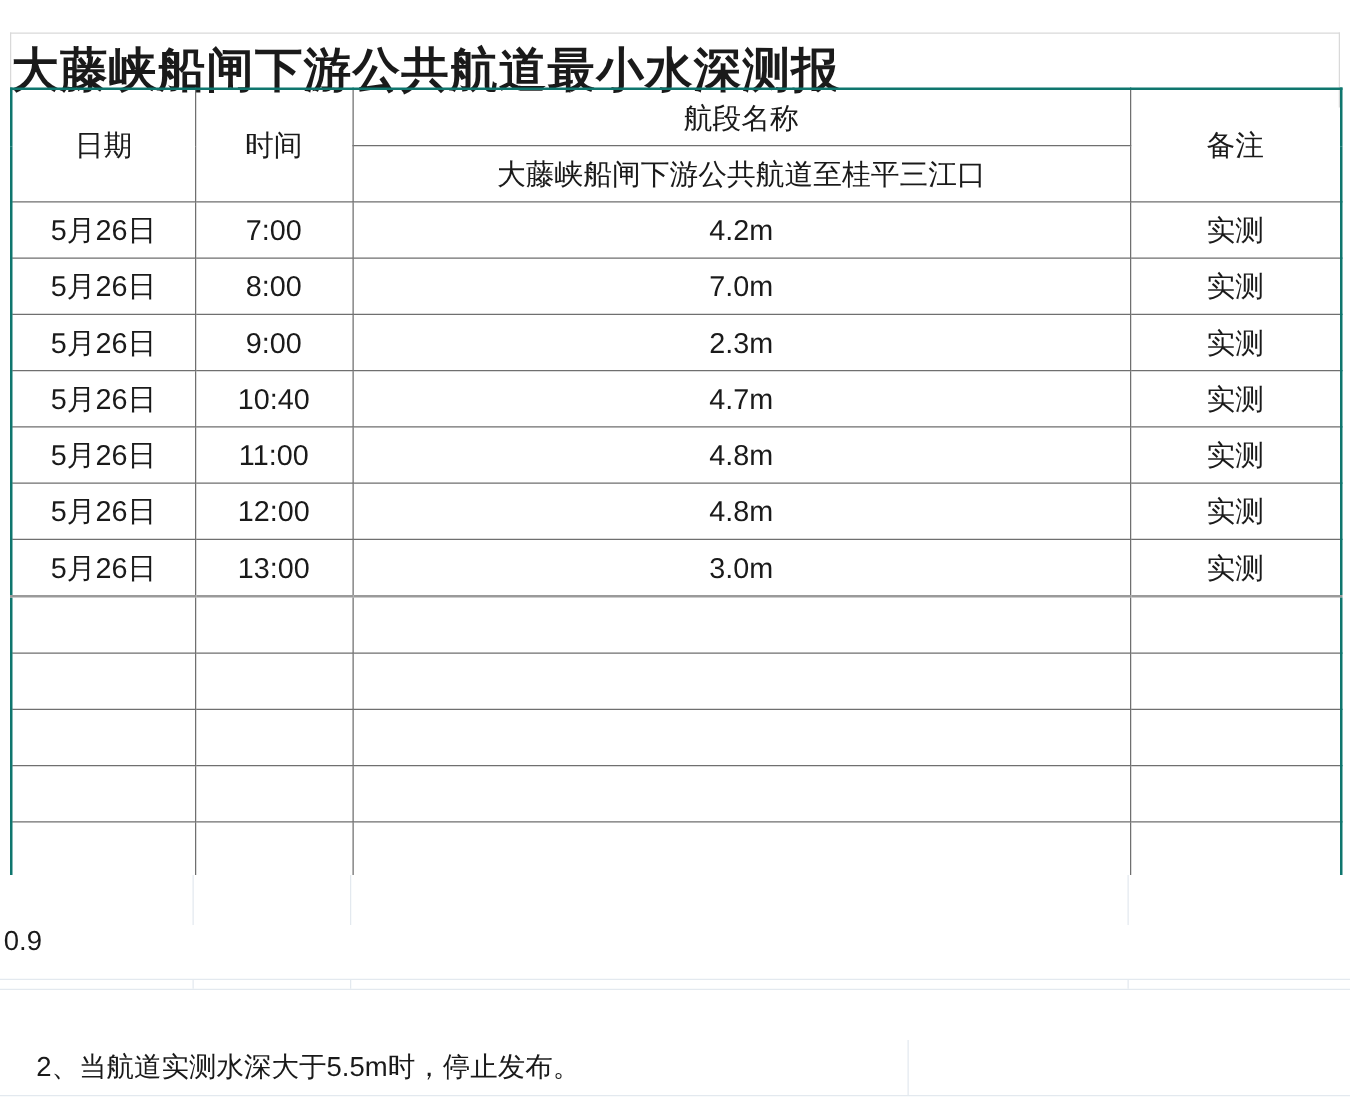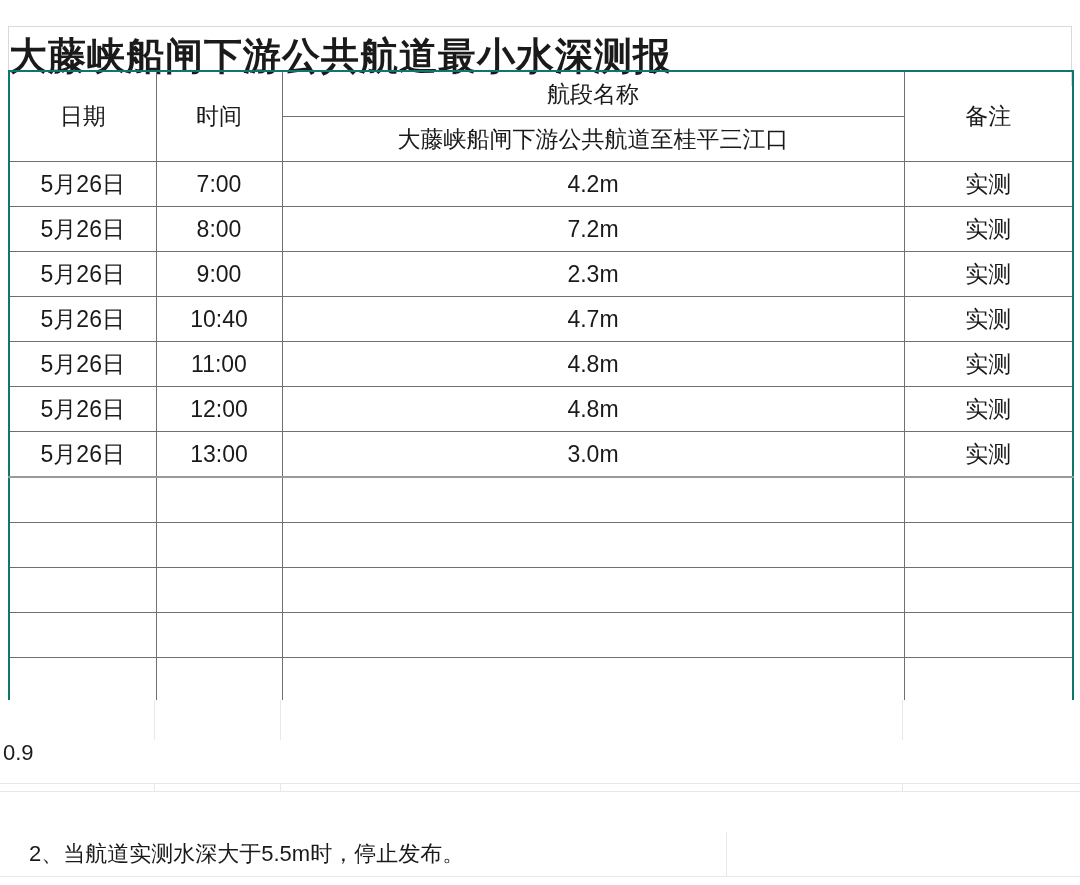--- a/index.html
+++ b/index.html
@@ -129,21 +129,21 @@
     <tbody>
       <tr>
         <td>5月26日</td>
         <td>7:00</td>
         <td>4.2m</td>
         <td>实测</td>
       </tr>
       <tr>
         <td>5月26日</td>
         <td>8:00</td>
-        <td>7.2m</td>
+        <td>7.0m</td>
         <td>实测</td>
       </tr>
       <tr>
         <td>5月26日</td>
         <td>9:00</td>
         <td>2.3m</td>
         <td>实测</td>
       </tr>
       <tr>
         <td>5月26日</td>

